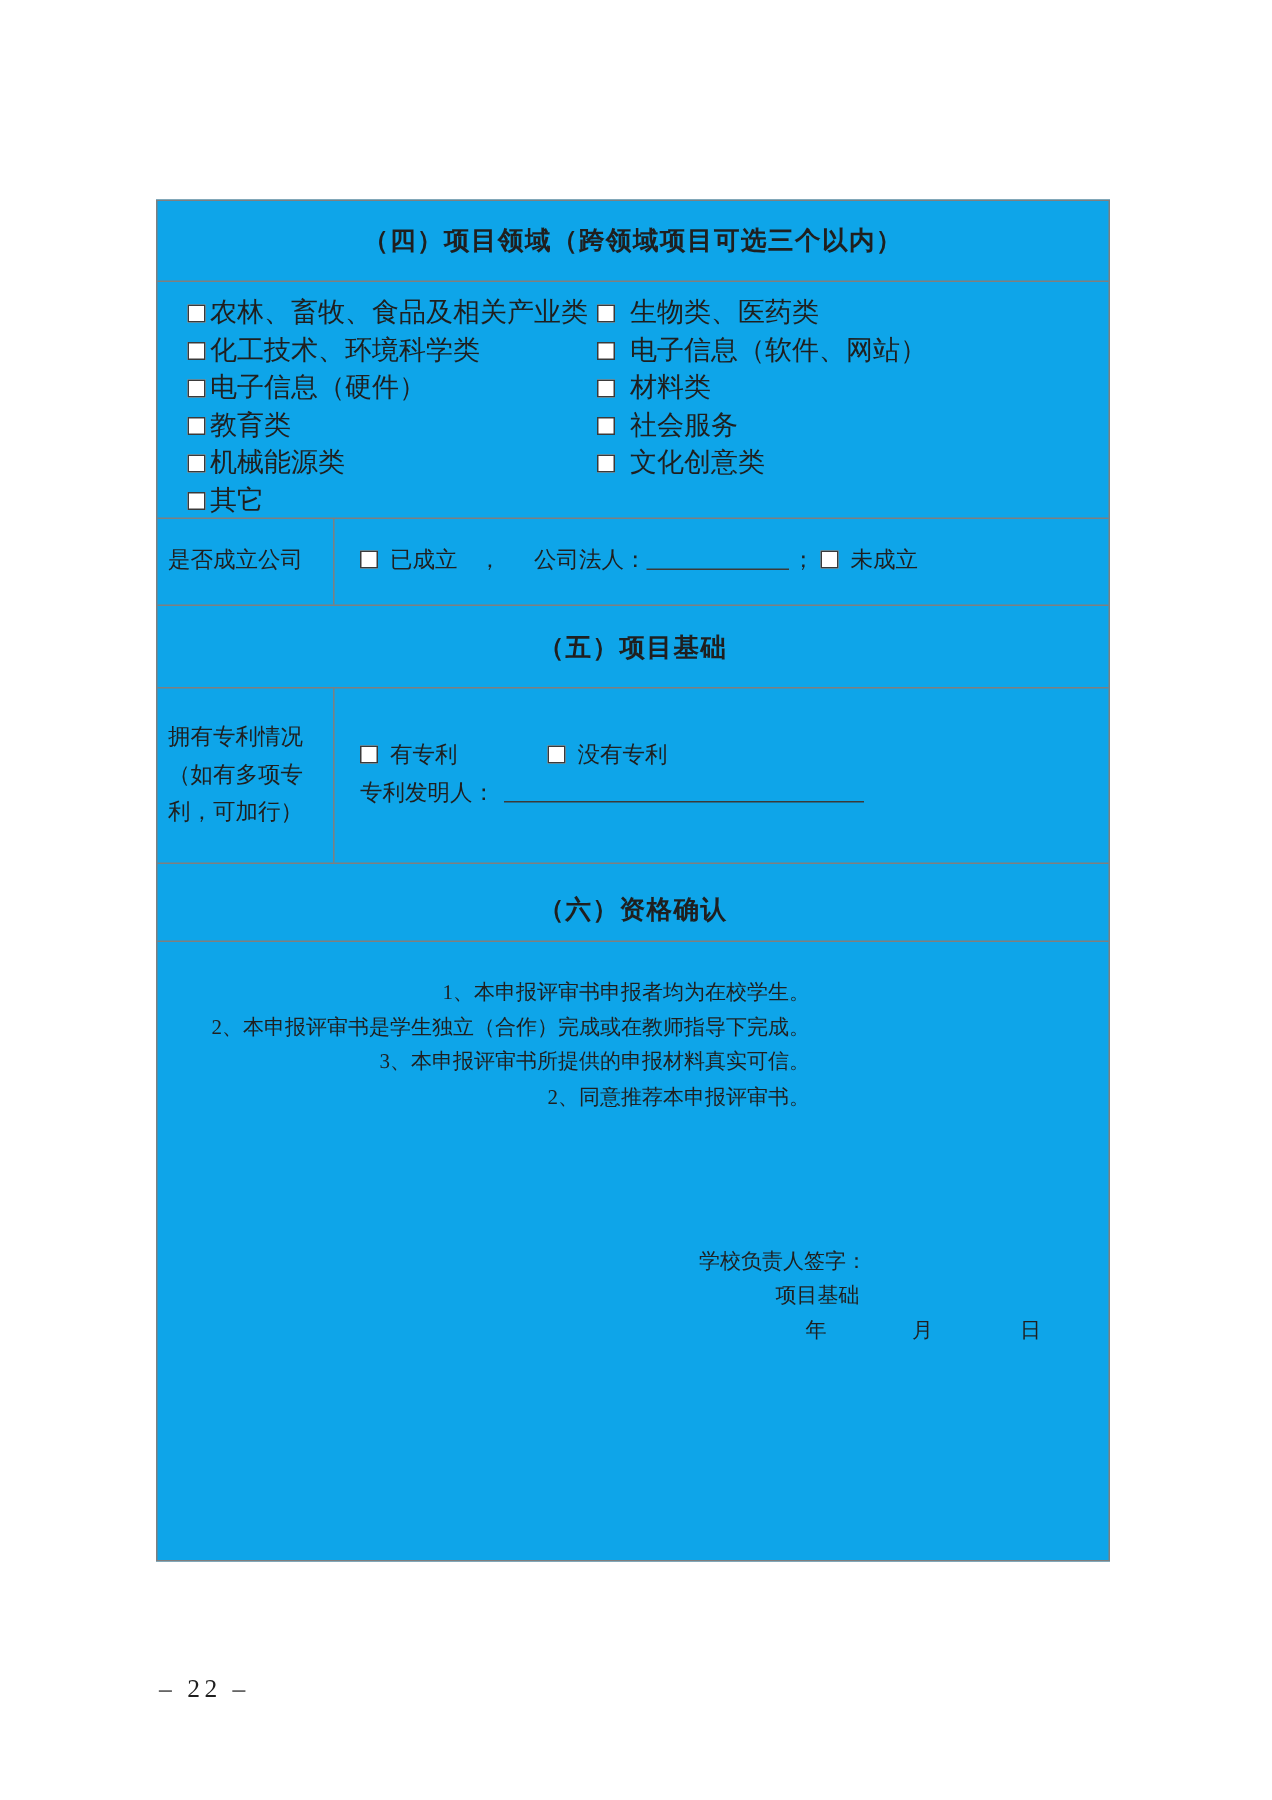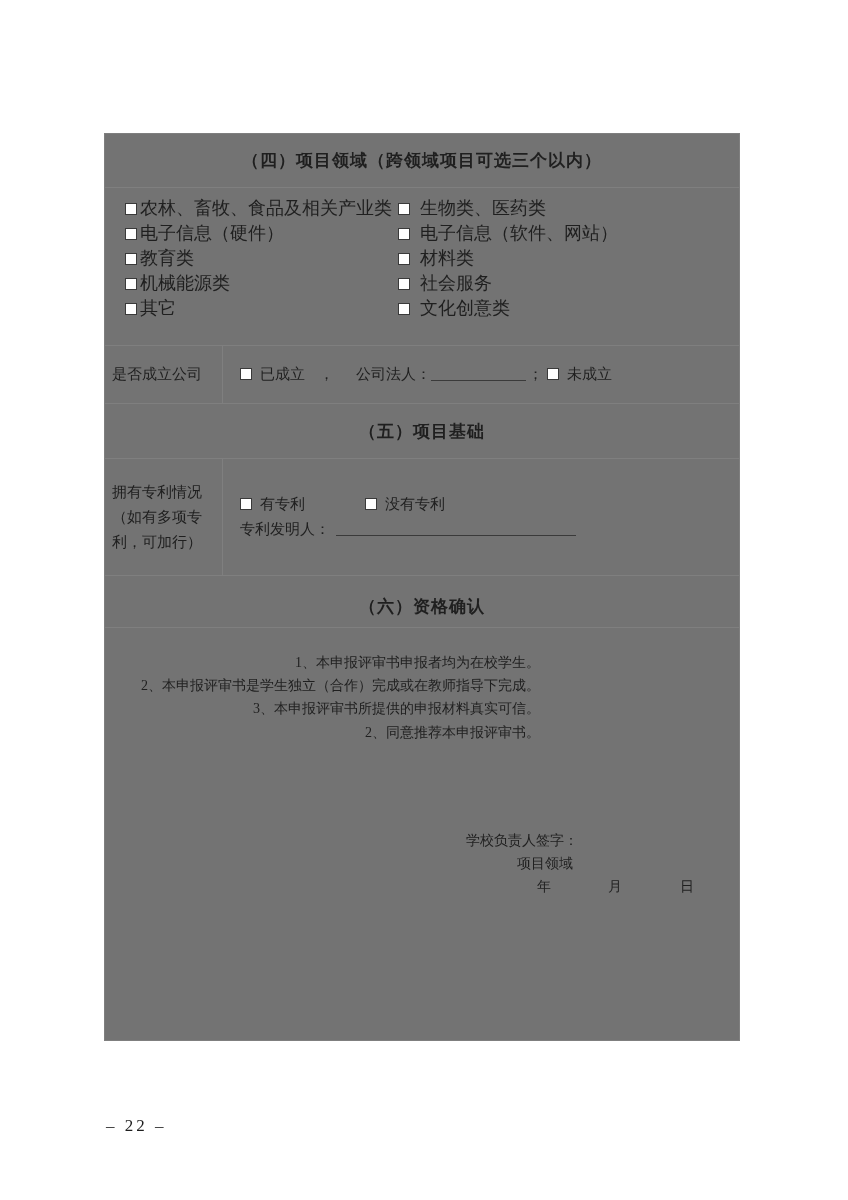--- a/index.html
+++ b/index.html
@@ -8,21 +8,21 @@
     width: 848px; height: 1200px;
     font-family: "Liberation Serif", "DejaVu Serif", serif;
     color: #1f1f1f;
   }
   .page { position: relative; width: 848px; height: 1200px; background: #fff; overflow: hidden; }
 
   .form-table {
     position: absolute; left: 104px; top: 133px; width: 636px;
     border: 1.5px solid #7f7f7f;
     box-sizing: border-box;
-    background: #737373;
+    background: #0ea5e9;
   }
   .row { position: relative; box-sizing: border-box; }
   .row + .row { border-top: 1.5px solid #7f7f7f; }
 
   .header-row {
     display: flex; align-items: center; justify-content: center;
     font-weight: bold; font-size: 17px; letter-spacing: 1px;
   }
   .r1 { height: 53px; }
   .r2 { height: 158px; font-size: 18px; }
@@ -92,20 +92,21 @@
 
   <div class="form-table">
 
     <div class="row header-row r1">
       <span>（四）项目领域（跨领域项目可选三个以内）</span>
     </div>
 
     <div class="row r2">
       <div class="opt-col left-col">
         <div class="opt"><span class="cb"></span><span>农林、畜牧、食品及相关产业类</span></div>
+        <div class="opt"><span class="cb"></span><span>化工技术、环境科学类</span></div>
         <div class="opt"><span class="cb"></span><span>电子信息（硬件）</span></div>
         <div class="opt"><span class="cb"></span><span>教育类</span></div>
         <div class="opt"><span class="cb"></span><span>机械能源类</span></div>
         <div class="opt"><span class="cb"></span><span>其它</span></div>
       </div>
       <div class="opt-col right-col">
         <div class="opt"><span class="cb"></span><span>生物类、医药类</span></div>
         <div class="opt"><span class="cb"></span><span>电子信息（软件、网站）</span></div>
         <div class="opt"><span class="cb"></span><span>材料类</span></div>
         <div class="opt"><span class="cb"></span><span>社会服务</span></div>
@@ -148,21 +149,21 @@
 
     <div class="row r7">
       <div class="confirm-list">
         <div>1、本申报评审书申报者均为在校学生。</div>
         <div>2、本申报评审书是学生独立（合作）完成或在教师指导下完成。</div>
         <div>3、本申报评审书所提供的申报材料真实可信。</div>
         <div>2、同意推荐本申报评审书。</div>
       </div>
       <div class="signature-block">
         <div class="sig-line1">学校负责人签字：</div>
-        <div class="sig-line2">项目领域</div>
+        <div class="sig-line2">项目基础</div>
         <div class="sig-line3">
           <span>年</span><span class="sig-month">月</span><span class="sig-day">日</span>
         </div>
       </div>
     </div>
 
   </div>
 
   <div class="page-number">– 22 –</div>
 

